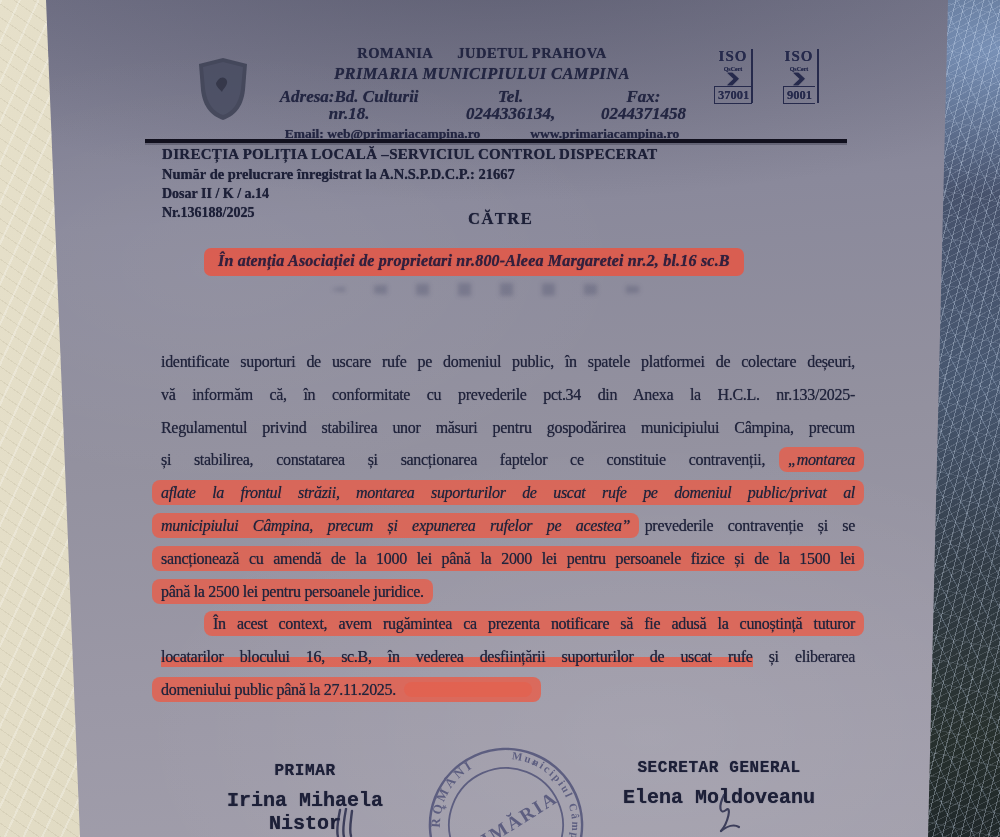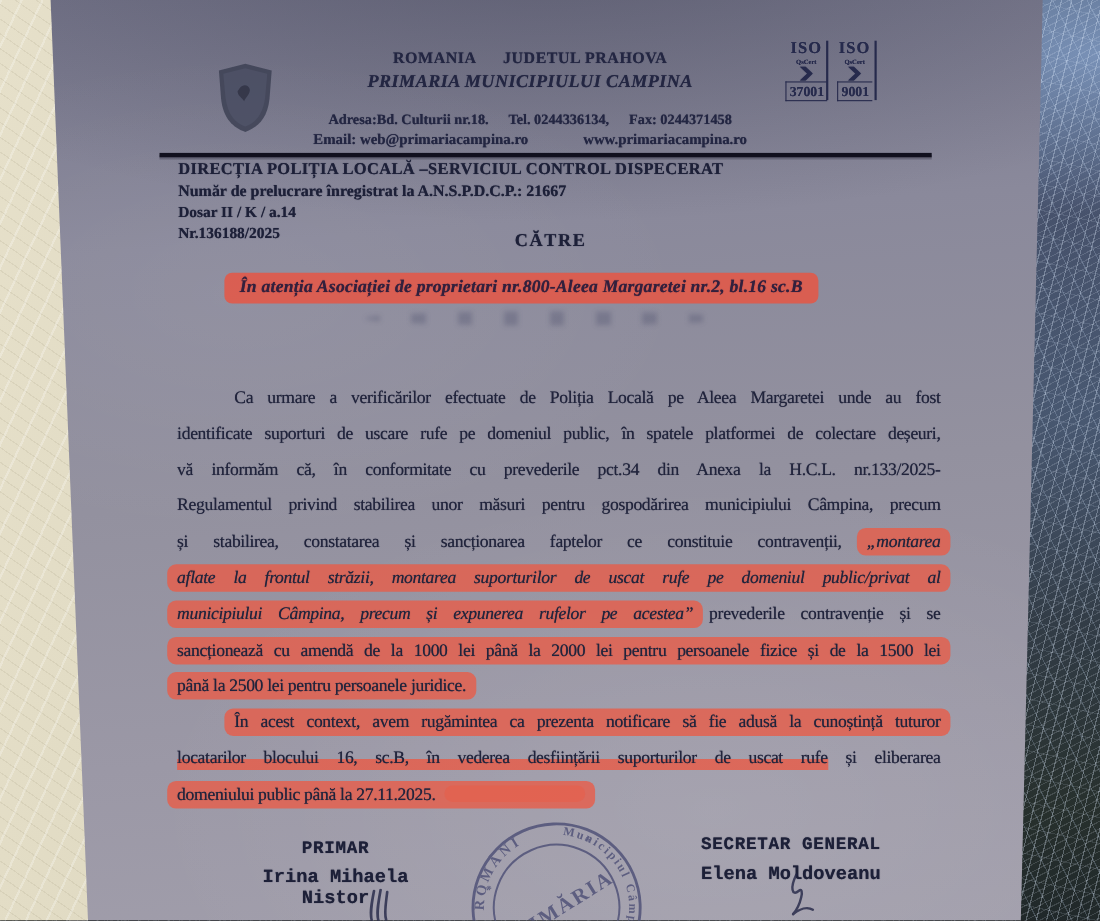--- a/index.html
+++ b/index.html
@@ -40,23 +40,23 @@
       linear-gradient(100deg,#e6e0ca 0%,#d8d2b8 55%,#cbc4a8 100%);}
   .wall::after{content:"";position:absolute;inset:0;
     background:linear-gradient(270deg, rgba(30,30,40,.35), transparent 6%);}
 
   
   .ink{color:#232642;text-shadow:0 0 .7px rgba(35,38,66,.85);}
   .crest{position:absolute;left:196px;top:56px;width:54px;height:66px;opacity:.85;filter:blur(.4px);}
   .lh{position:absolute;left:262px;top:46px;width:440px;text-align:center;font-weight:bold;line-height:1;}
   .lh-row1{display:flex;justify-content:center;gap:24px;font-size:14.5px;letter-spacing:.5px;}
   .lh-row2{margin-top:5px;font-size:16.5px;letter-spacing:.4px;font-style:italic;}
-  .lh-row3{margin-top:20px;font-size:13px;display:flex;justify-content:center;gap:18px;}
+  .lh-row3{margin-top:6px;font-size:17px;display:flex;justify-content:center;gap:18px;font-style:italic;}
   .lh-row4{margin-top:5px;font-size:13.5px;display:flex;justify-content:center;gap:50px;}
-  .iso-badges{position:absolute;left:711px;top:36px;display:flex;gap:0;}
+  .iso-badges{position:absolute;left:711px;top:48px;display:flex;gap:22px;}
   .iso-badge{position:relative;width:44px;text-align:center;color:#262a4c;font-weight:bold;
              text-shadow:0 0 .6px rgba(38,42,76,.9);}
   .iso-badge::after{content:"";position:absolute;right:2px;top:1px;bottom:1px;width:2.5px;background:#262a4c;}
   .iso-top{display:block;font-size:15px;letter-spacing:1px;}
   .iso-mid{display:block;font-size:6px;line-height:1;margin-top:1px;}
   .iso-arrow{display:block;font-size:12px;line-height:1;transform:scaleX(1.6);}
   .iso-num{display:inline-block;font-size:12.5px;margin-top:2px;border:1.5px solid #262a4c;
            border-right:none;padding:1px 3px 0 3px;}
 
   .rule{position:absolute;left:145px;top:139px;width:702px;height:3.5px;background:#11101e;
@@ -97,21 +97,21 @@
   .line{white-space:normal;}
   .just{text-align:justify;text-align-last:justify;}
   .ind{text-indent:52px;}
 
   
   .sig{position:absolute;text-align:center;font-weight:bold;color:#1d2038;
        text-shadow:0 0 .8px rgba(29,32,56,.9);font-family:Liberation Mono, monospace;}
   .sig-left{left:205px;top:762px;width:200px;}
   .sig-right{left:604px;top:759px;width:230px;}
   .sig-title{font-size:16px;letter-spacing:.6px;}
-  .sig-name{font-size:17px;margin-top:9px;}
+  .sig-name{font-size:20px;margin-top:9px;}
   .stroke-left{position:absolute;left:330px;top:808px;}
   .stroke-right{position:absolute;left:706px;top:793px;}
   .stamp-wrap{position:absolute;left:414px;top:733px;width:184px;height:104px;overflow:hidden;}
   .stamp-wrap svg{transform:rotate(-24deg);opacity:.68;}
 </style>
 </head>
 <body>
 
 <div class="stage">
 
@@ -168,21 +168,20 @@
 
   <div class="catre">CĂTRE</div>
 
   <div class="attn">
     <span class="attn-mark">În atenția Asociației de proprietari nr.800-Aleea Margaretei nr.2, bl.16 sc.B</span>
   </div>
   <div class="smudge"></div>
 
   <div class="bodytext" id="body-host">
       <div>
-        <div class="line just ind"><span>Ca urmare a verificărilor efectuate de Poliția Locală pe Aleea Margaretei unde au fost</span></div>
         <div class="line just"><span>identificate suporturi de uscare rufe pe domeniul public, în spatele platformei de colectare deșeuri,</span></div>
         <div class="line just"><span>vă informăm că, în conformitate cu prevederile pct.34 din Anexa la H.C.L. nr.133/2025-</span></div>
         <div class="line just"><span>Regulamentul privind stabilirea unor măsuri pentru gospodărirea municipiului Câmpina, precum</span></div>
         <div class="line just"><span>și stabilirea, constatarea și sancționarea faptelor ce constituie contravenții, </span><span class="hl it">„montarea</span></div>
         <div class="line just"><span class="hl it">aflate la frontul străzii, montarea suporturilor de uscat rufe pe domeniul public/privat al</span></div>
         <div class="line just"><span class="hl it">municipiului Câmpina, precum și expunerea rufelor pe acestea”</span><span> prevederile contravenție și se</span></div>
         <div class="line just"><span class="hl">sancționează cu amendă de la 1000 lei până la 2000 lei pentru persoanele fizice și de la 1500 lei</span></div>
         <div class="line"><span class="hl">până la 2500 lei pentru persoanele juridice.</span></div>
       </div>
       <div>

